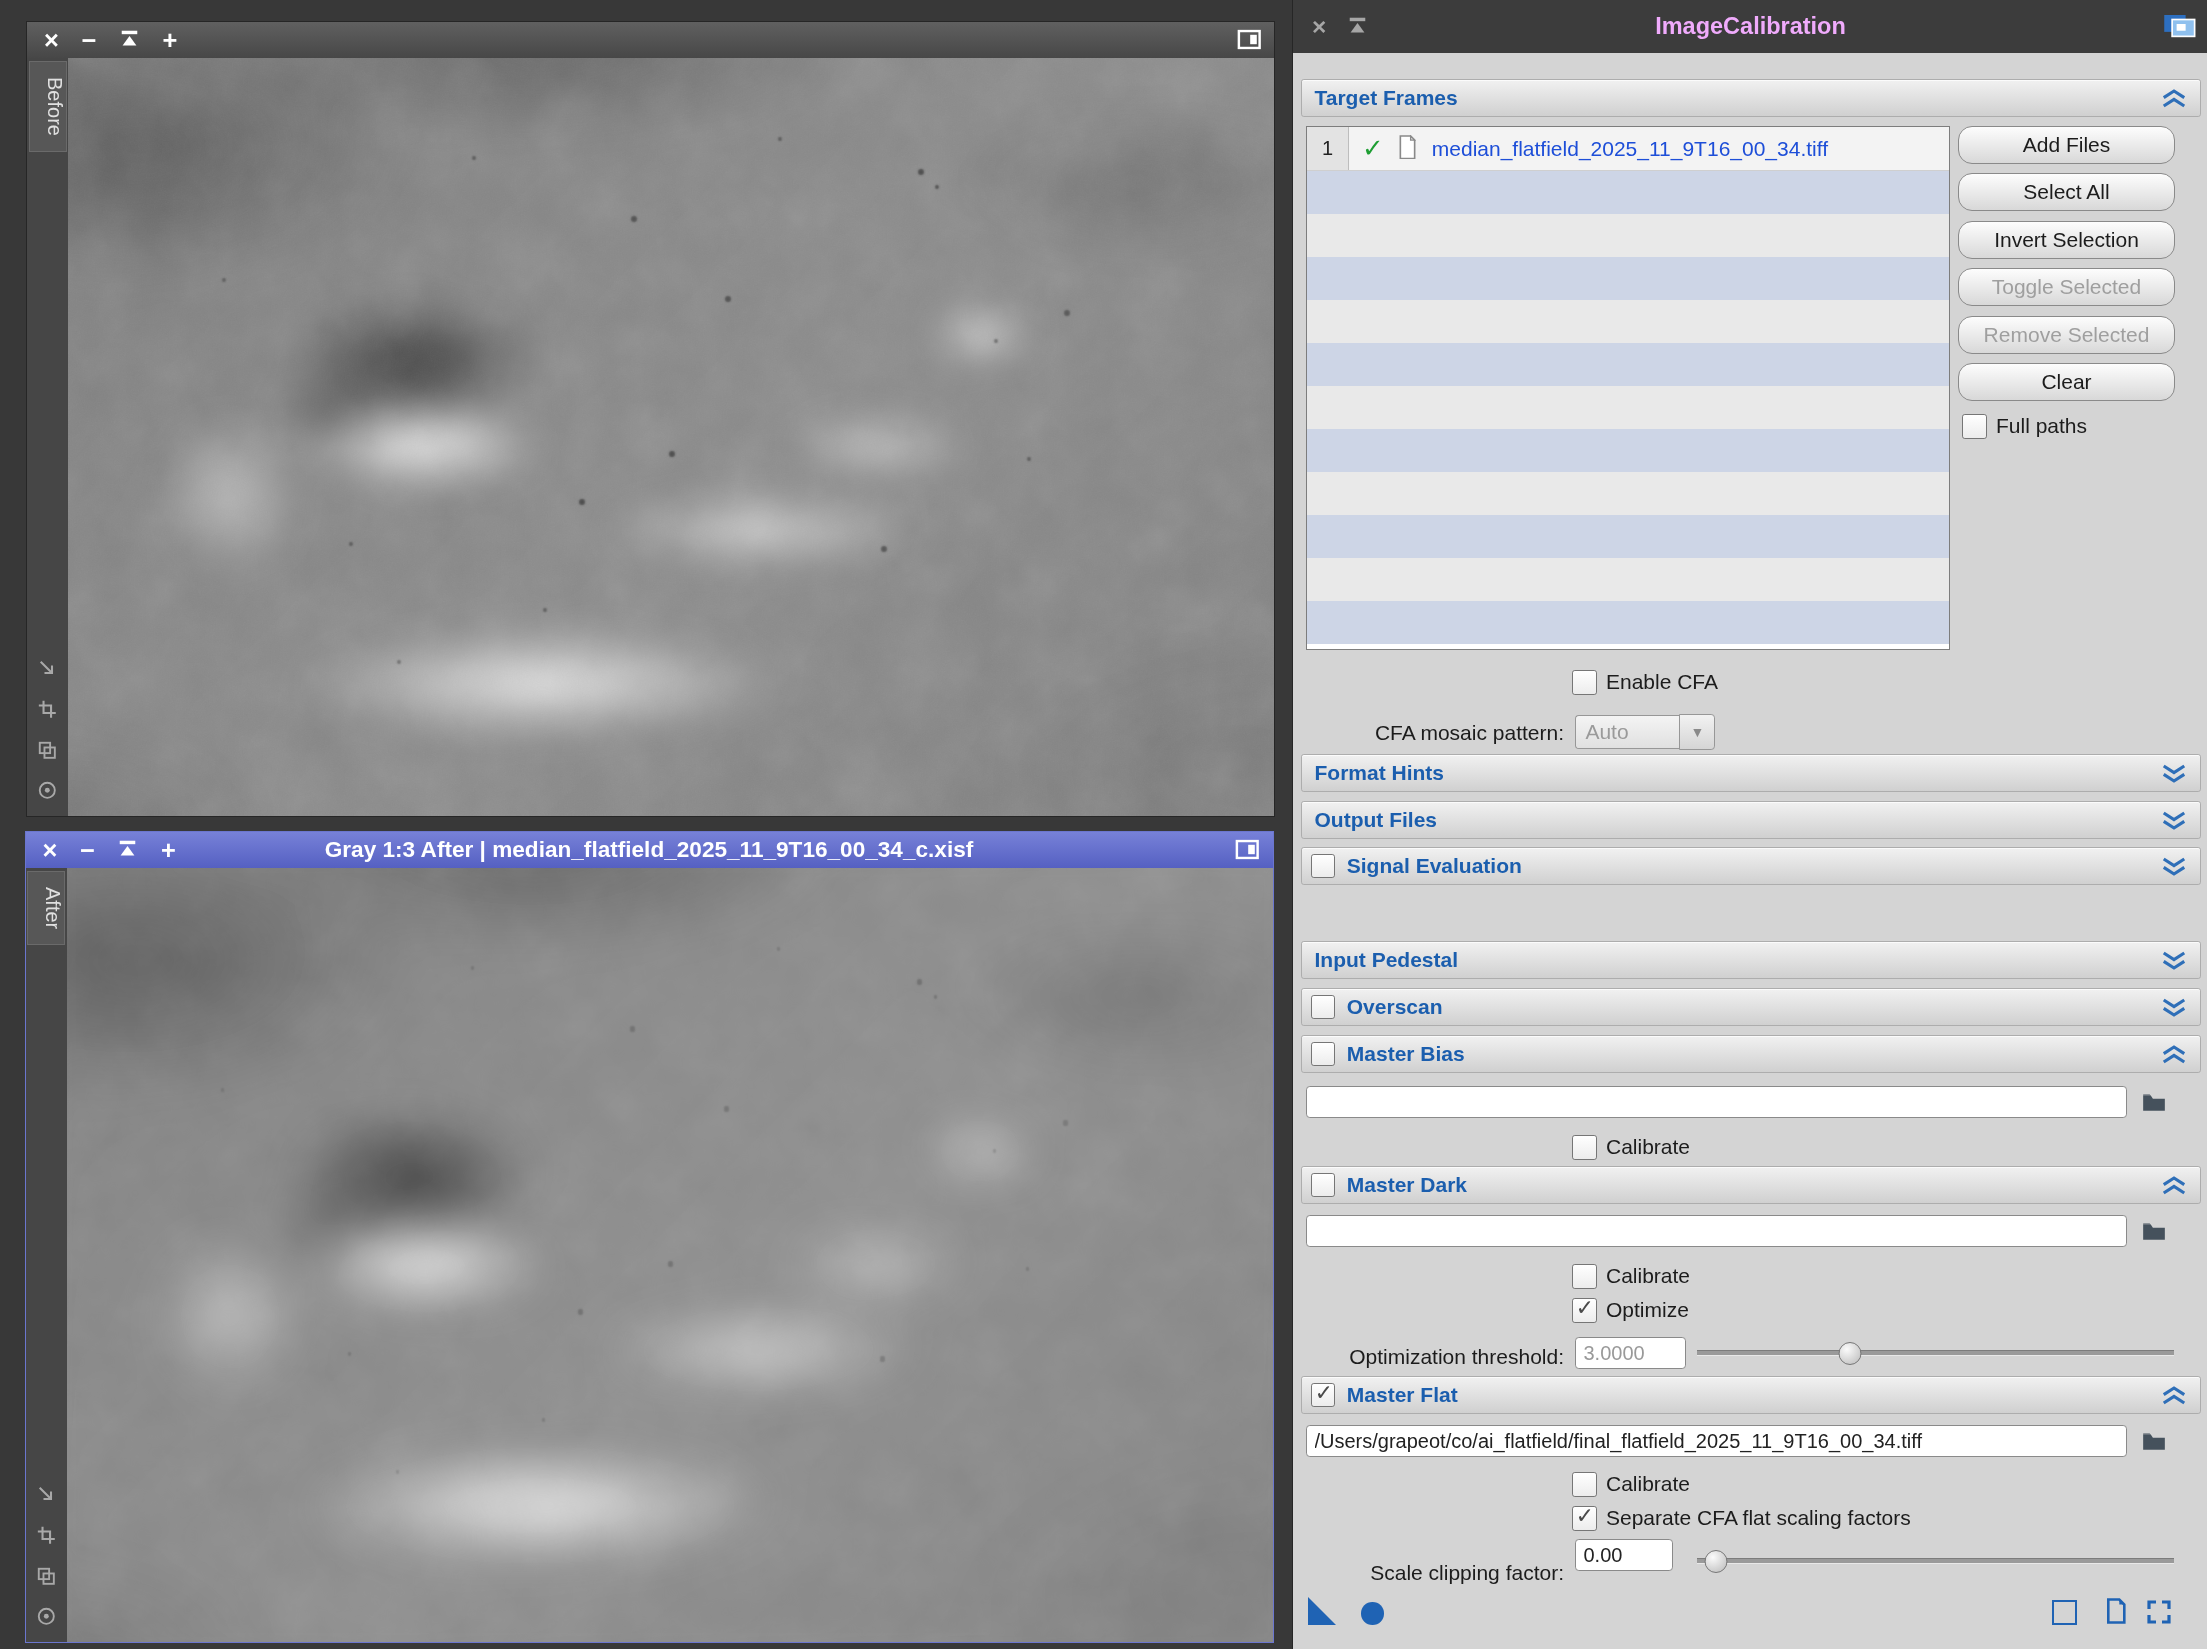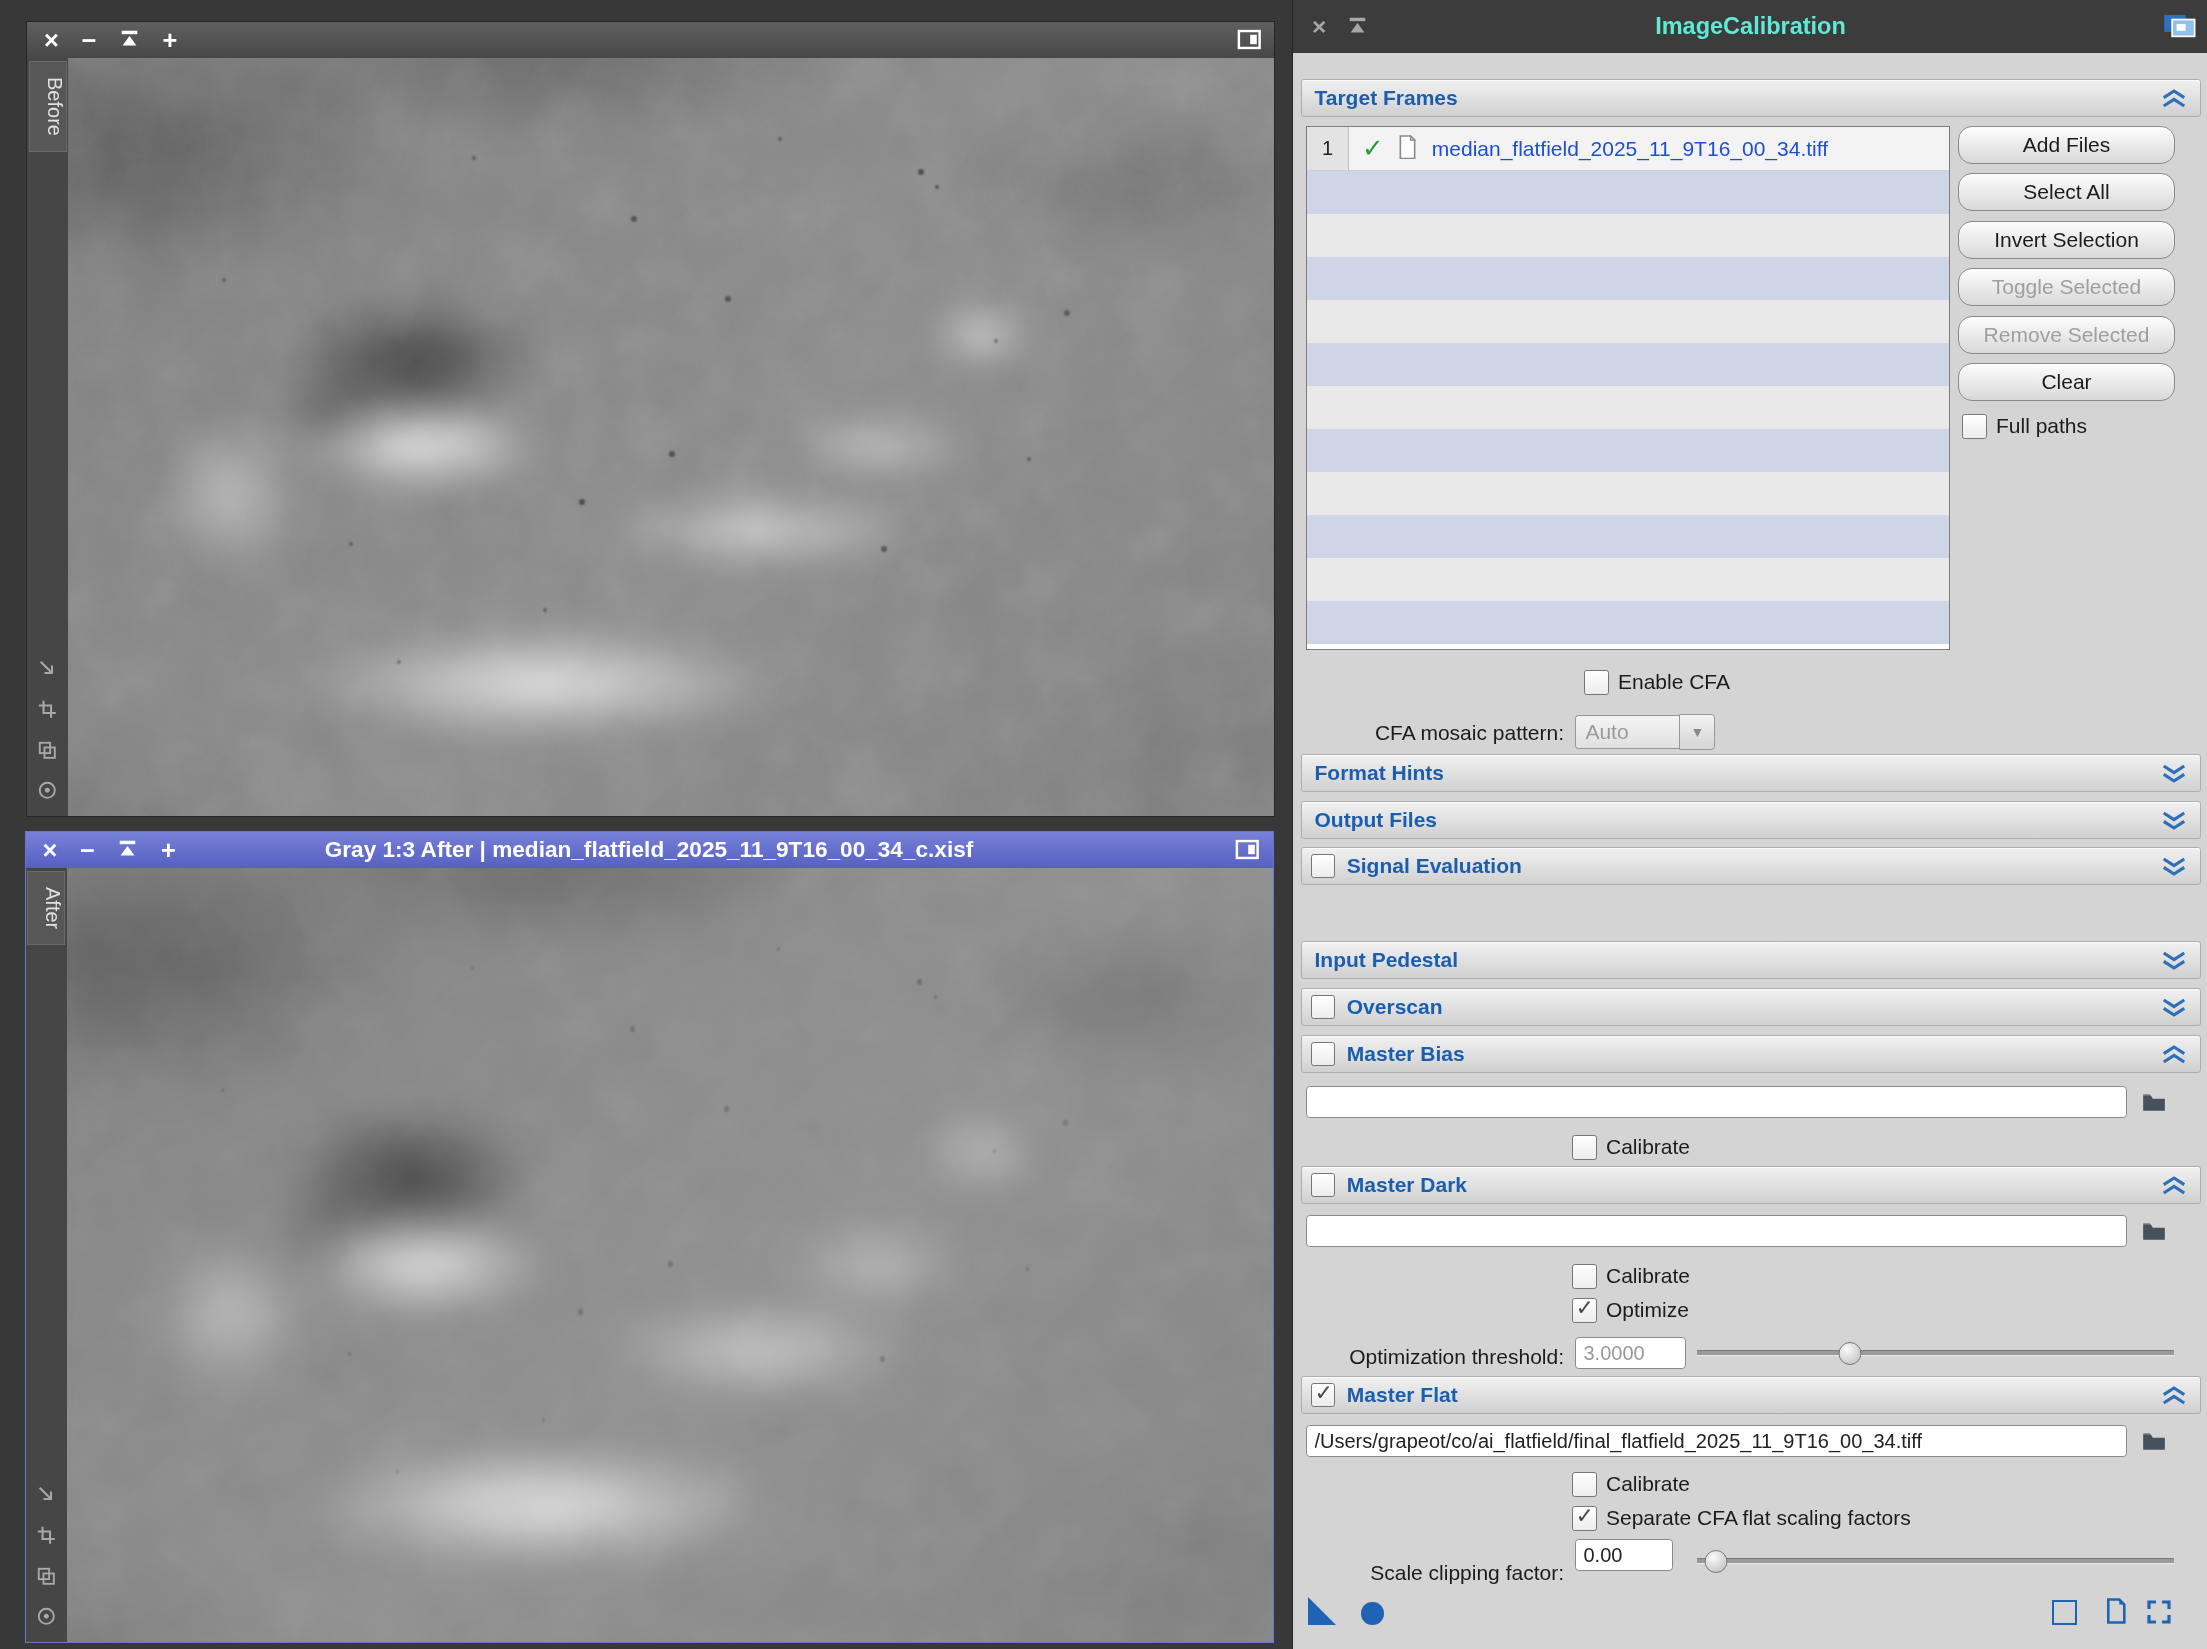--- a/index.html
+++ b/index.html
@@ -48,21 +48,21 @@
     815px 490px 1.9px 1.9px rgba(20,20,20,.45),960px 400px 1.9px 0.9px rgba(20,20,20,.4),
     155px 221px 1.9px 0.9px rgba(20,20,20,.35),711px 80px 1.9px 0.9px rgba(20,20,20,.4),
     476px 551px 1.9px 0.9px rgba(20,20,20,.4),330px 603px 1.9px 0.9px rgba(20,20,20,.35);}
   .specks.light{opacity:.45;}
 
   
   .dialog{position:absolute;left:1292px;top:0;width:915px;height:1650px;background:#d4d4d4;border-left:0.9px solid #262626;}
   .d-titlebar{position:absolute;top:0;left:0;right:0;height:53px;background:#3c3c3c;display:flex;align-items:center;}
   .d-controls{display:flex;gap:21px;margin-left:19px;align-items:center;color:#a6a6a6;}
   .d-glyph{font-size:24.5px;font-weight:bold;color:#a6a6a6;}
-  .d-title{position:absolute;left:0;right:0;text-align:center;color:#5eead4;font-size:23.5px;font-weight:bold;pointer-events:none;}
+  .d-title{position:absolute;left:0;right:0;text-align:center;color:#f0abfc;font-size:23.5px;font-weight:bold;pointer-events:none;}
   .d-proc-icon{position:absolute;right:11.3px;top:9.4px;}
 
   .secbar{position:absolute;left:7.5px;right:7.5px;height:36px;border:0.9px solid #adadad;border-radius:2.8px;
     background:linear-gradient(#f1f1f1,#d0d0d0);box-shadow:inset 0 0.9px #fbfbfb;display:flex;align-items:center;}
   .secbar .sec-label{color:#1b5eae;font-weight:bold;font-size:21px;margin-left:13px;}
   .secbar .sec-chev{position:absolute;right:11.3px;top:7.5px;color:#2f6fb8;}
   .secbar .cb{margin-left:9.4px;}
   .secbar .cb + .sec-label{margin-left:11.3px;}
 
   .cb{display:inline-block;width:22.6px;height:22.6px;background:linear-gradient(#ffffff,#ececec);
@@ -322,21 +322,21 @@
       <button class="pbtn disabled">Toggle Selected</button>
       <button class="pbtn disabled">Remove Selected</button>
       <button class="pbtn">Clear</button>
     </div>
 
     <div class="cbrow" style="left:669px;top:414px;">
       <span class="cb"></span>
       <span class="cb-label">Full paths</span>
     </div>
 
-    <div class="cbrow" style="left:291px;top:670px;">
+    <div class="cbrow" style="left:279px;top:670px;">
       <span class="cb"></span>
       <span class="cb-label">Enable CFA</span>
     </div>
 
     <span class="rlabel" style="left:0;width:271px;top:721px;">CFA mosaic pattern:</span>
     <div class="ddrow" style="left:282px;top:714px;">
       <span class="dd-value">Auto</span>
       <span class="dd-btn">▼</span>
     </div>
 

